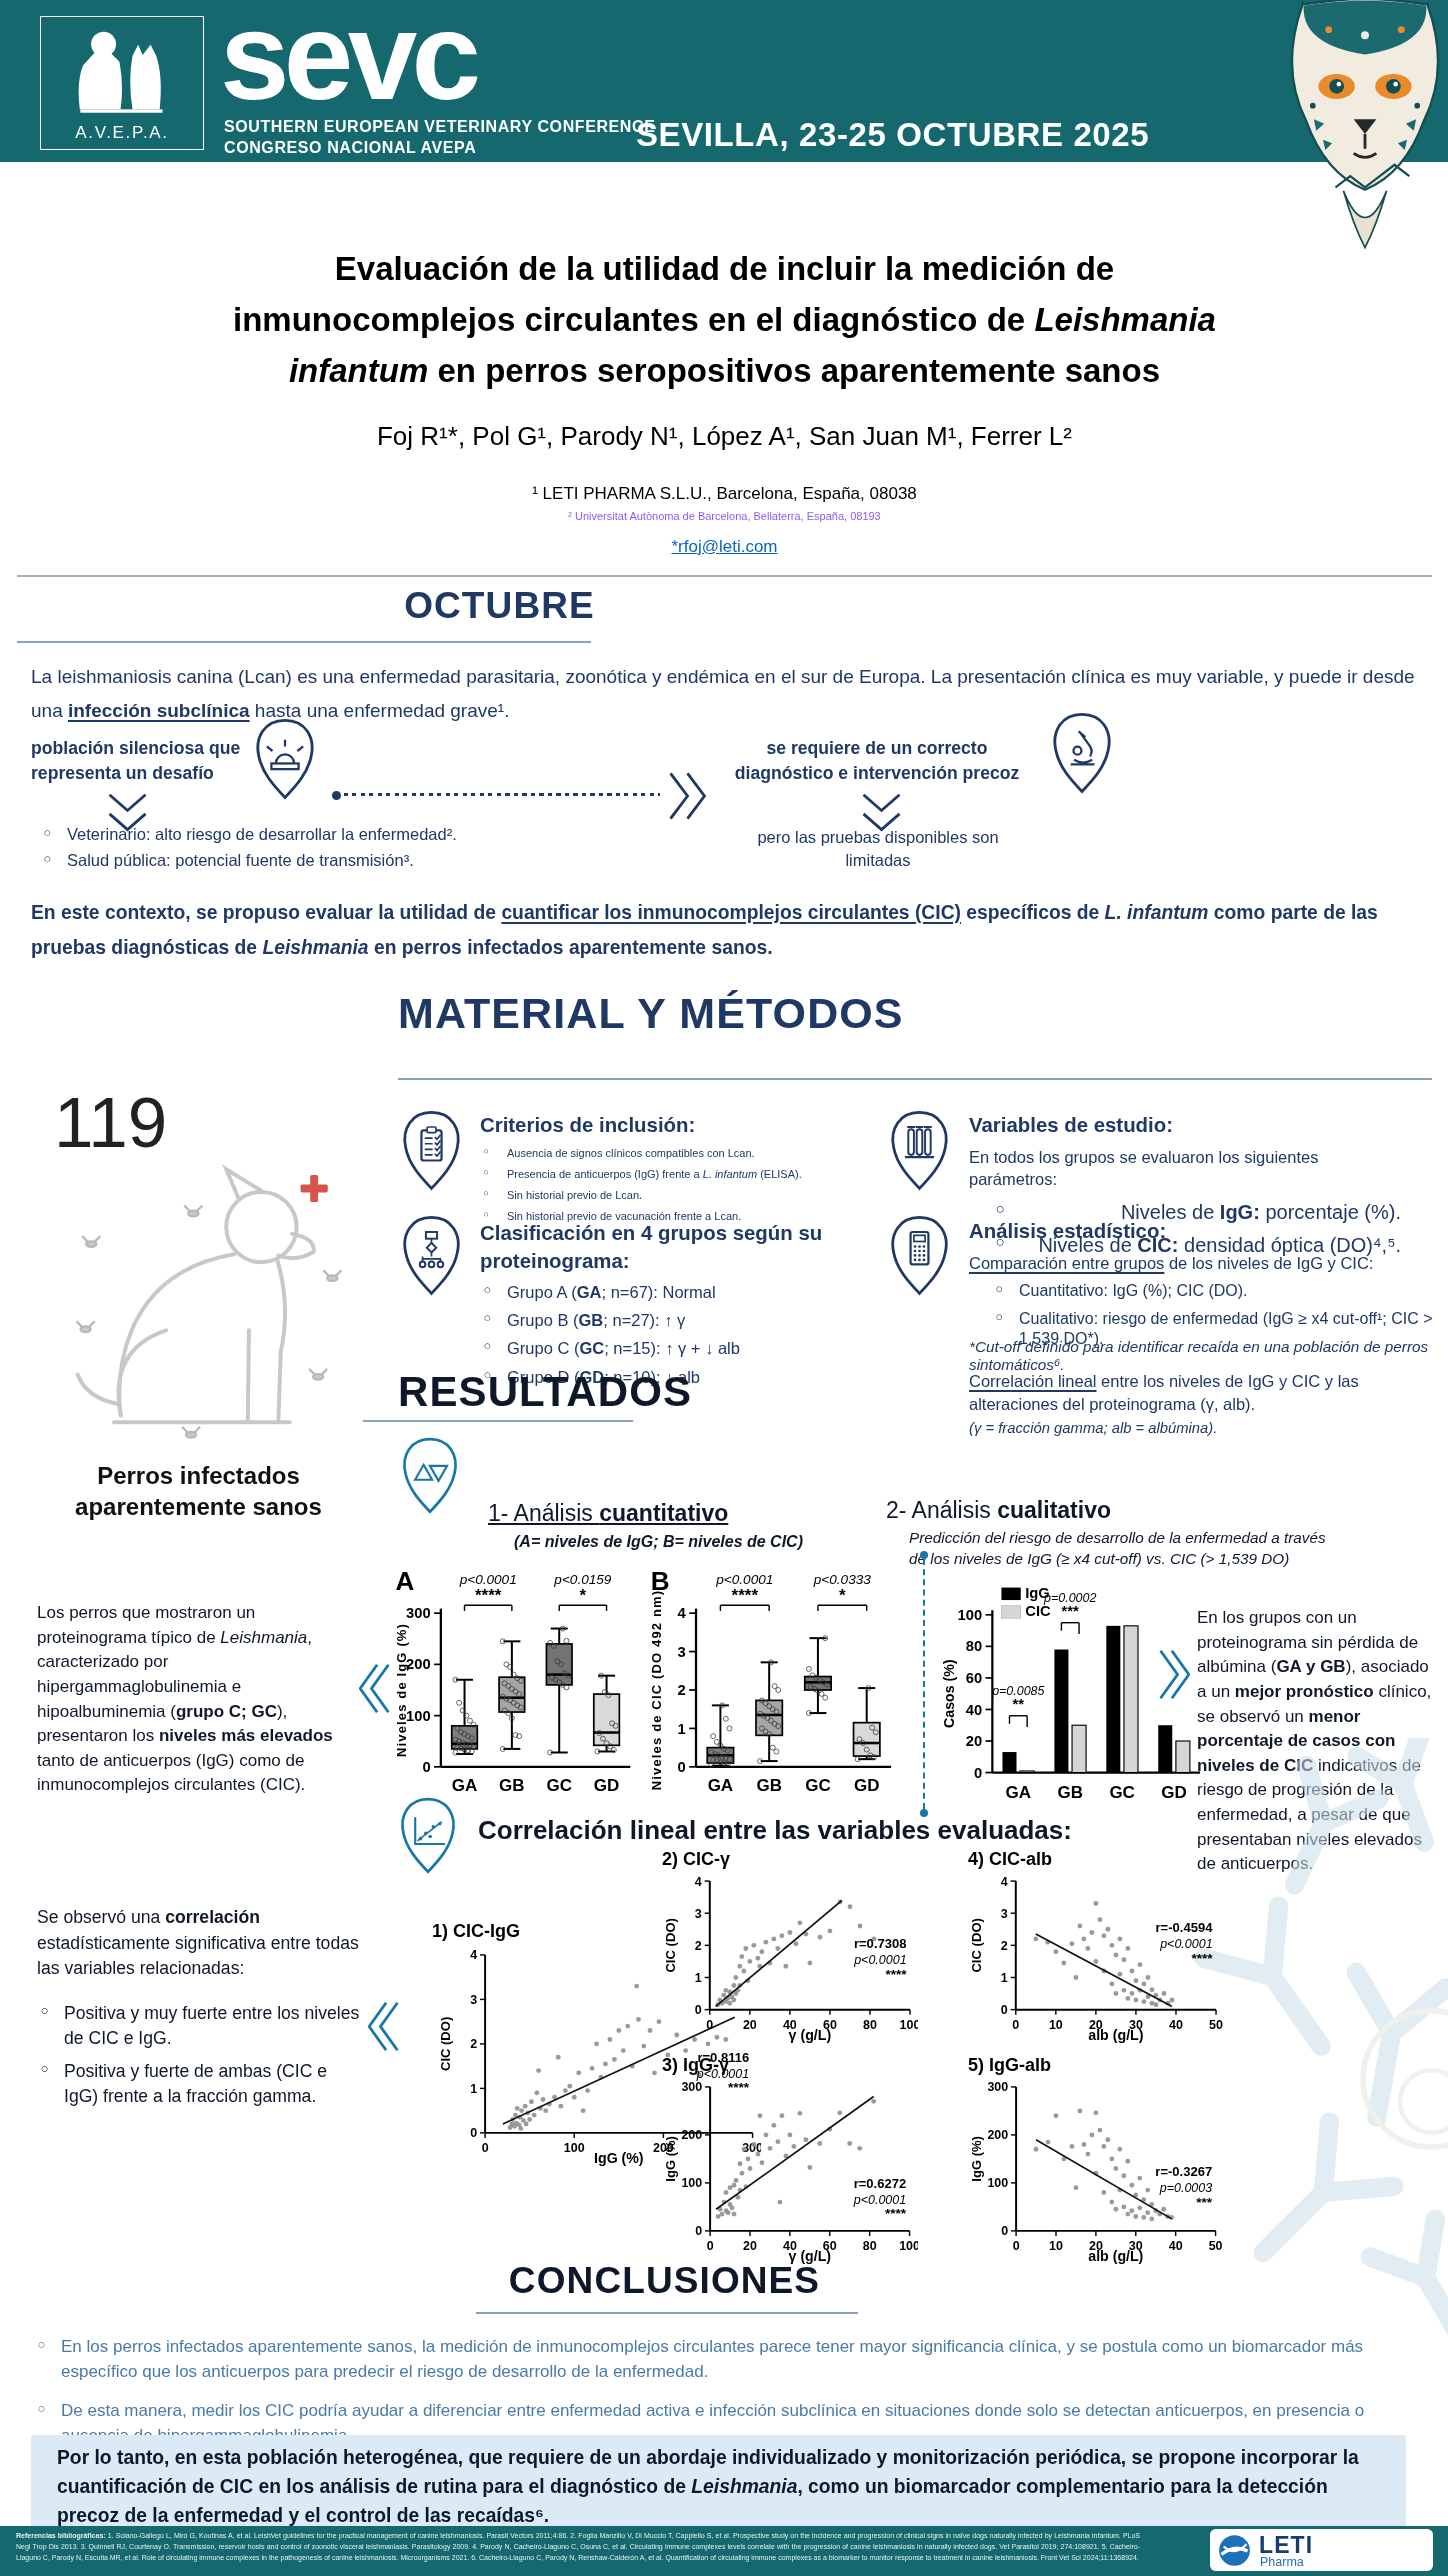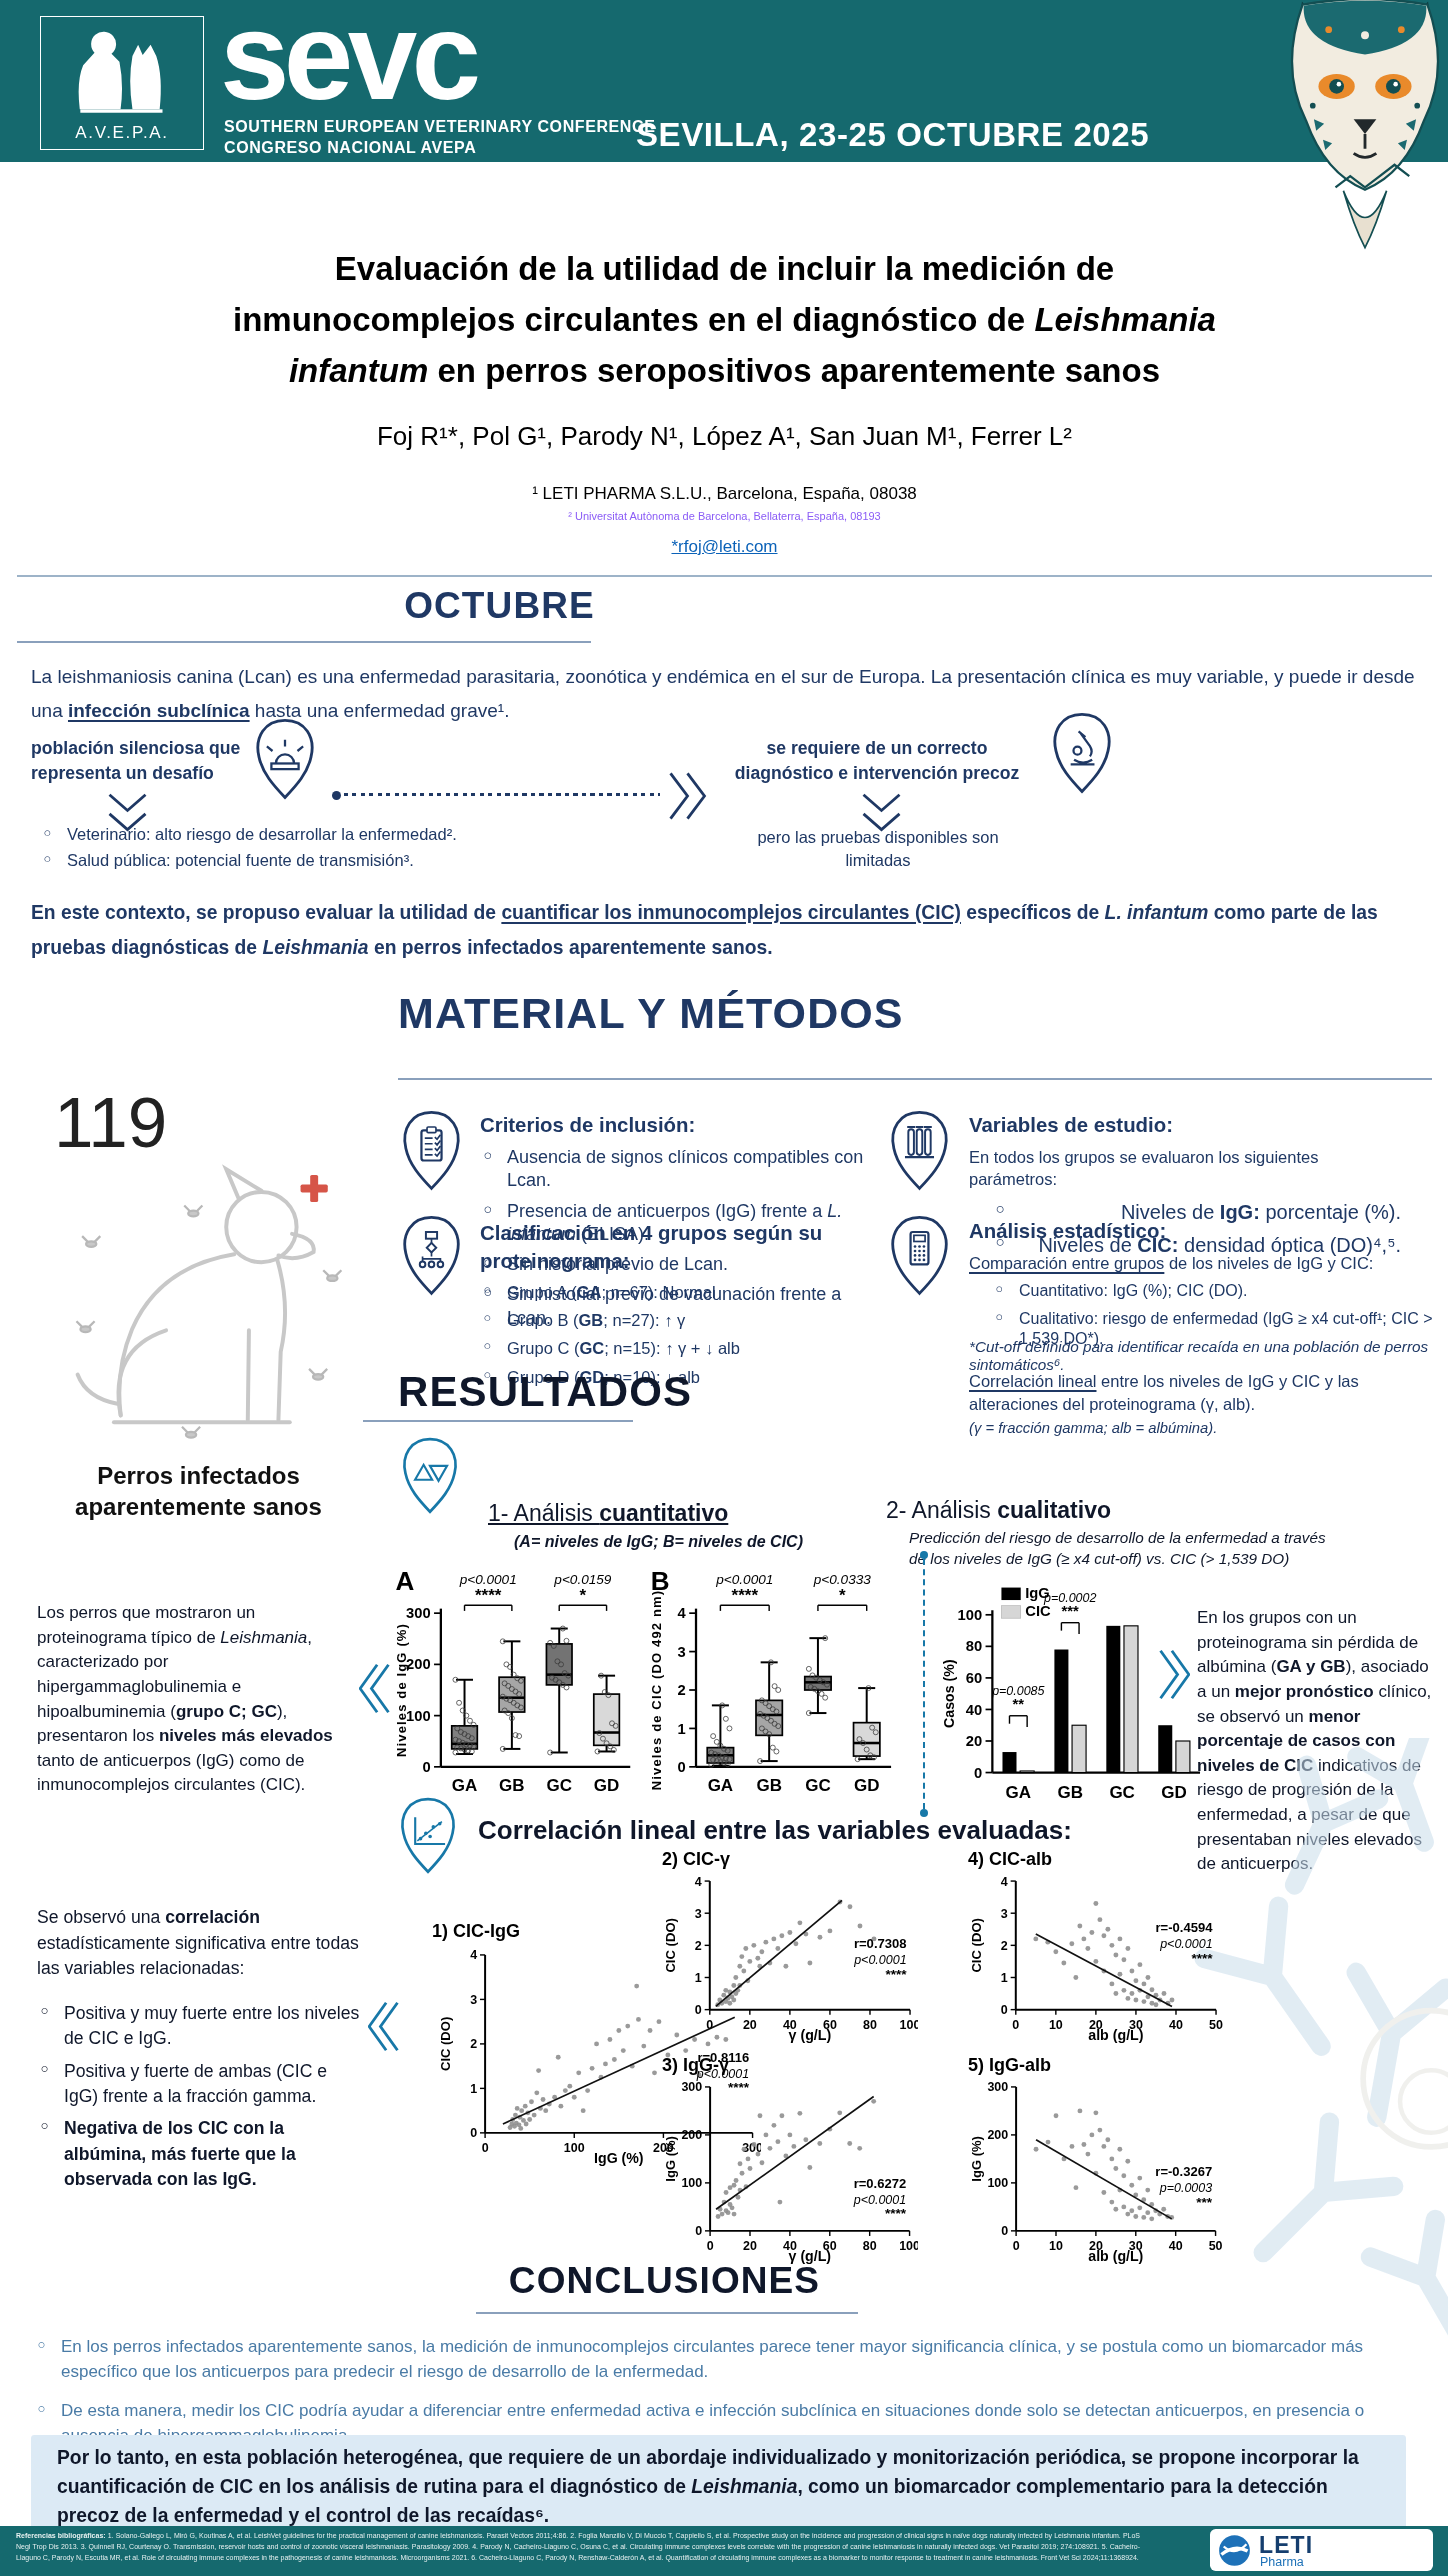--- a/index.html
+++ b/index.html
@@ -179,21 +179,21 @@
   </svg>
   <div class="abs ctr bd" style="left:17px;top:1460px;width:363px;font-size:24px;color:#111;line-height:1.3;">Perros infectados aparentemente sanos</div>
 
   <svg class="abs pick" style="left:398px;top:1109px;" width="67" height="84" viewBox="0 0 120 150">
     <path d="M60,6 C96,6 114,36 106,70 C100,99 80,121 60,142 C40,121 20,99 14,70 C6,36 24,6 60,6 Z" fill="#fff" stroke="#1F3864" stroke-width="5"></path>
     <rect x="42" y="38" width="36" height="54" rx="4" fill="none" stroke="#1F3864" stroke-width="4"></rect>
     <rect x="52" y="32" width="16" height="10" rx="2" fill="#fff" stroke="#1F3864" stroke-width="3"></rect>
     <path d="M48,52 h14 M48,62 h14 M48,72 h14 M48,82 h14 M66,50 l4,4 6,-8 M66,60 l4,4 6,-8 M66,70 l4,4 6,-8 M66,80 l4,4 6,-8" stroke="#1F3864" stroke-width="3" fill="none"></path>
   </svg>
   <div class="abs bd navy" style="left:480px;top:1114px;font-size:20.4px;">Criterios de inclusión:</div>
-  <div class="abs navy" style="left:480px;top:1146px;width:392px;font-size:18px;line-height:1.3;">
+  <div class="abs navy" style="left:480px;top:1146px;width:392px;font-size:11px;line-height:1.3;">
     <div class="mi">Ausencia de signos clínicos compatibles con Lcan.</div>
     <div class="mi"><span>Presencia de anticuerpos (IgG) frente a </span><span class="it">L. infantum</span><span> (ELISA).</span></div>
     <div class="mi">Sin historial previo de Lcan.</div>
     <div class="mi">Sin historial previo de vacunación frente a Lcan.</div>
   </div>
 
   <svg class="abs pick" style="left:886px;top:1109px;" width="67" height="84" viewBox="0 0 120 150">
     <path d="M60,6 C96,6 114,36 106,70 C100,99 80,121 60,142 C40,121 20,99 14,70 C6,36 24,6 60,6 Z" fill="#fff" stroke="#1F3864" stroke-width="5"></path>
     <rect x="40" y="36" width="10" height="46" rx="5" fill="none" stroke="#1F3864" stroke-width="3.5"></rect>
     <rect x="55" y="36" width="10" height="46" rx="5" fill="none" stroke="#1F3864" stroke-width="3.5"></rect>
@@ -588,21 +588,20 @@
         <circle cx="70" cy="58" r="3.4"></circle>
         <circle cx="82" cy="52" r="3.4"></circle>
       </g>
   </svg>
   <div class="abs bd blue" style="left:478px;top:1815px;font-size:26px;">Correlación lineal entre las variables evaluadas:</div>
 
   <div class="abs blue" style="left:37px;top:1905px;width:327px;font-size:17.6px;line-height:1.45;">
     <div style="margin-bottom:19.3px;"><span>Se observó una </span><span class="bd">correlación</span><span> estadísticamente significativa entre todas las variables relacionadas:</span></div>
     <div class="mi">Positiva y muy fuerte entre los niveles de CIC e IgG.</div>
     <div class="mi">Positiva y fuerte de ambas (CIC e IgG) frente a la fracción gamma.</div>
-    <div class="mi bd">Negativa de los CIC con la albúmina, más fuerte que la observada con las IgG.</div>
   </div>
   <svg class="abs" style="left:368px;top:1999px;" width="34" height="55" viewBox="0 0 60 96">
     <polyline points="52,6 22,48 52,90" fill="none" stroke="#1778A8" stroke-width="5"></polyline>
     <polyline points="32,6 2,48 32,90" fill="none" stroke="#1778A8" stroke-width="5"></polyline>
   </svg>
 
   <svg class="abs" style="left:1187px;top:1738px;opacity:0.55;" width="262" height="602" viewBox="0 0 461 1060">
     <g fill="none" stroke="#c9ddeb" stroke-width="34" stroke-linecap="round">
       <g transform="translate(240,150) rotate(25)">
           <path d="M0,0 L0,120 M0,0 L-70,-80 M0,0 L70,-80"></path>

